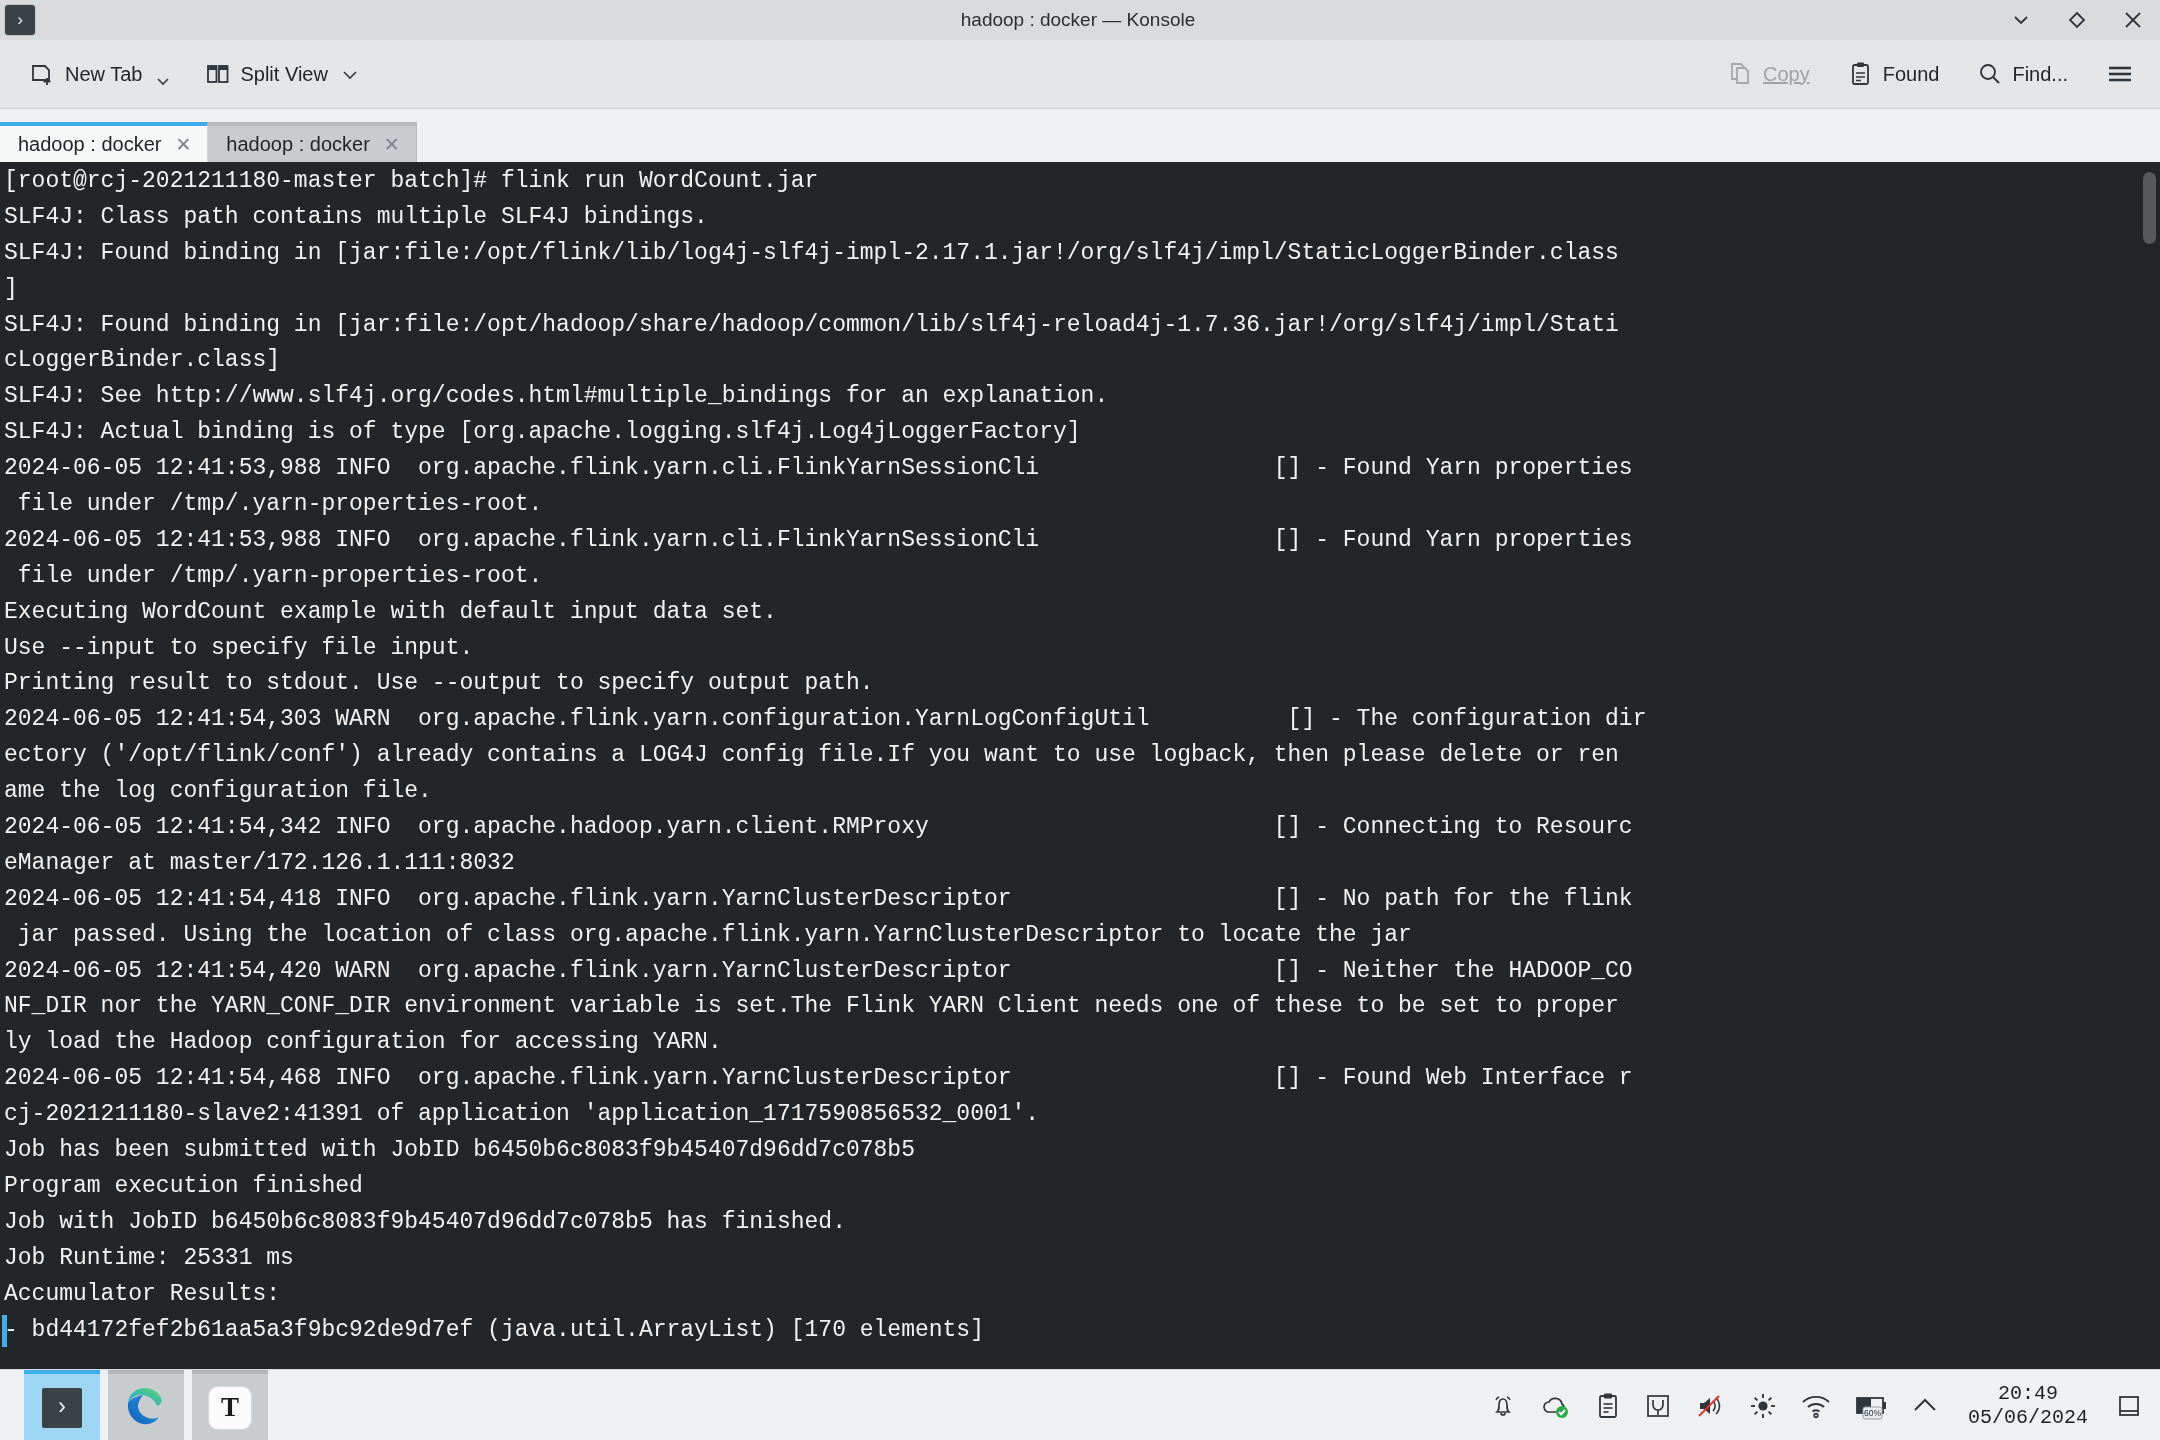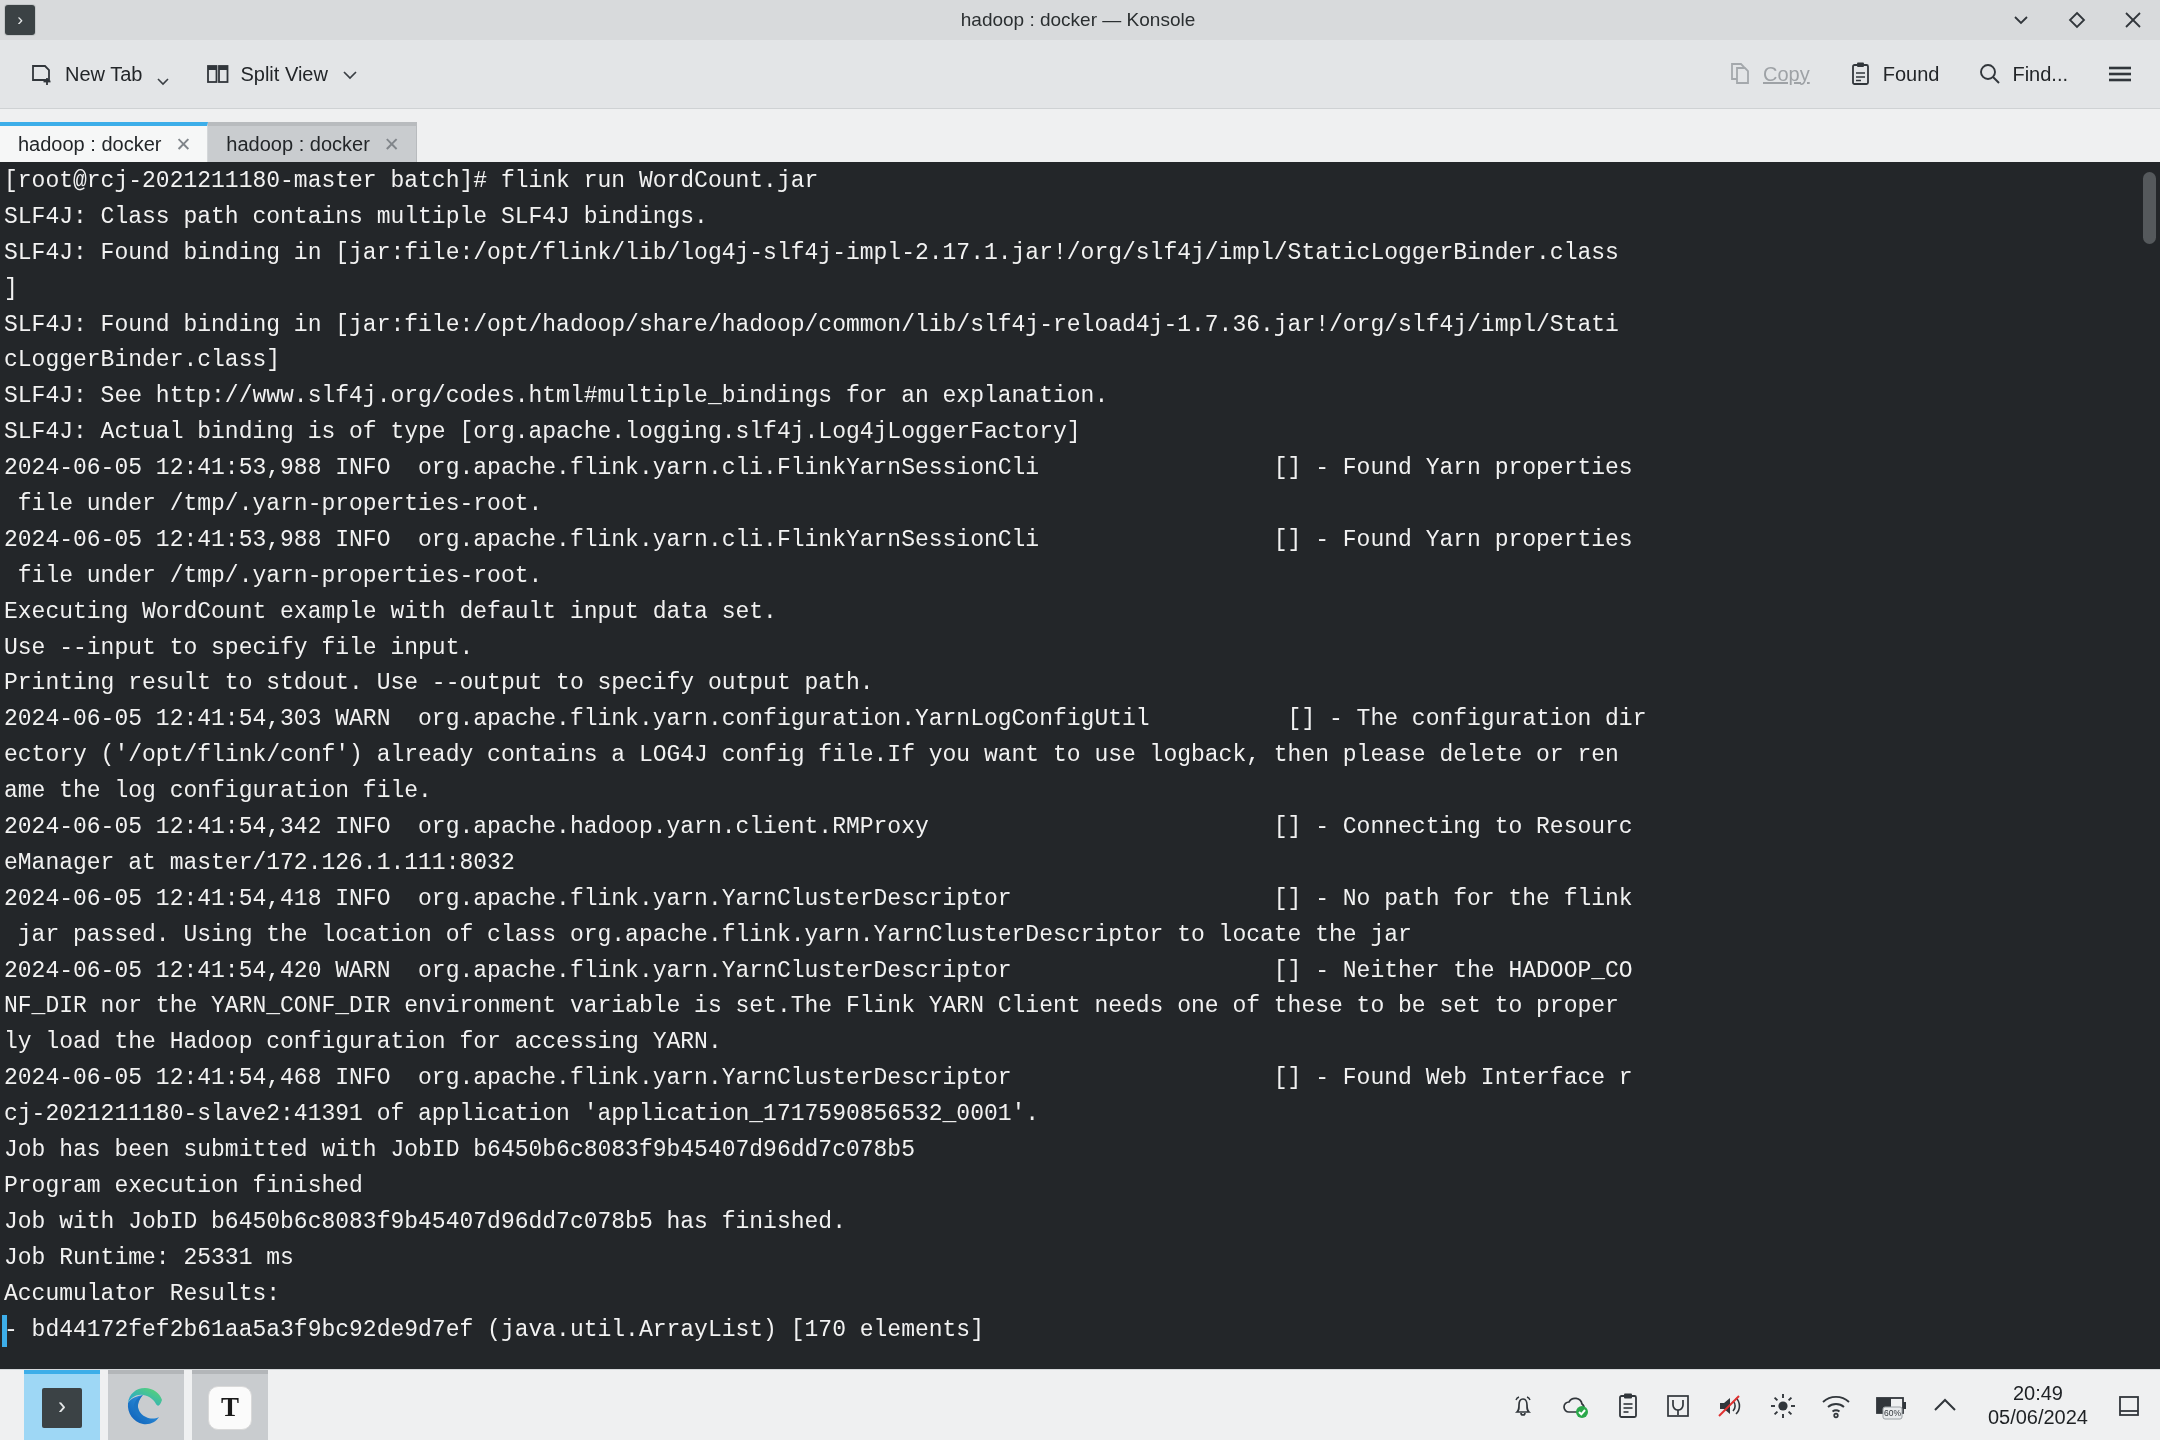--- a/index.html
+++ b/index.html
@@ -214,20 +214,21 @@
     align-items: center;
     gap: 22px;
     height: 71px;
   }
   .tray-ico { display: flex; align-items: center; justify-content: flex-start; color: #31363b; }
   .clock {
     display: flex; flex-direction: column;
     align-items: center; justify-content: center;
     font-size: 20px; color: #1e2124; line-height: 1.18;
     margin: 0 6px;
+    font-family: Liberation Mono, monospace;
   }
   .show-desktop { width: 26px; height: 71px; display:flex; align-items:center; justify-content:center; }
 </style>
 </head>
 <body>
 
 <div id="app">
 
   <div class="titlebar">
     <div class="titlebar-icon">›</div>

